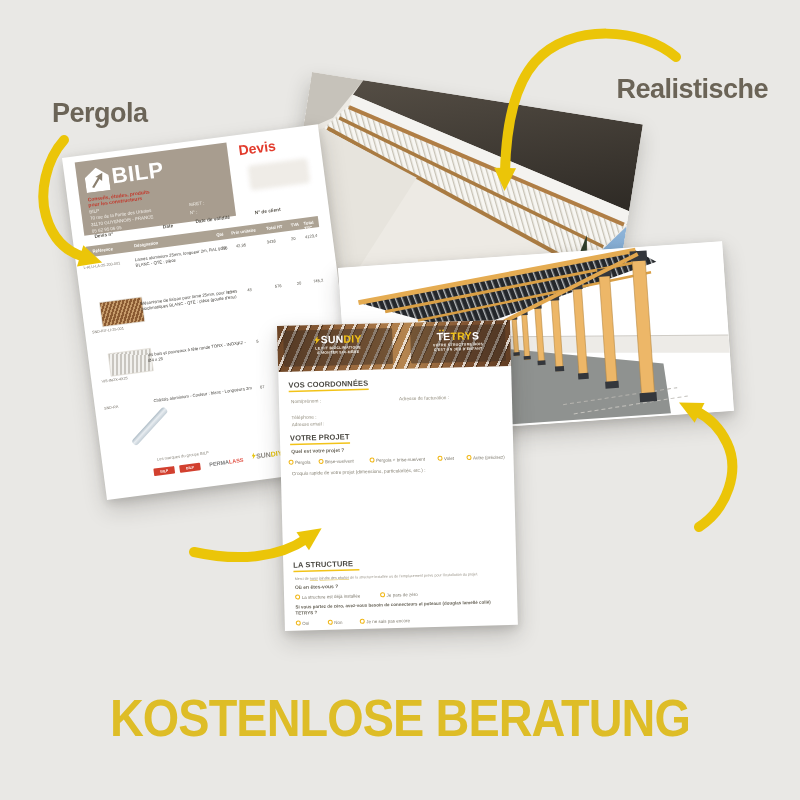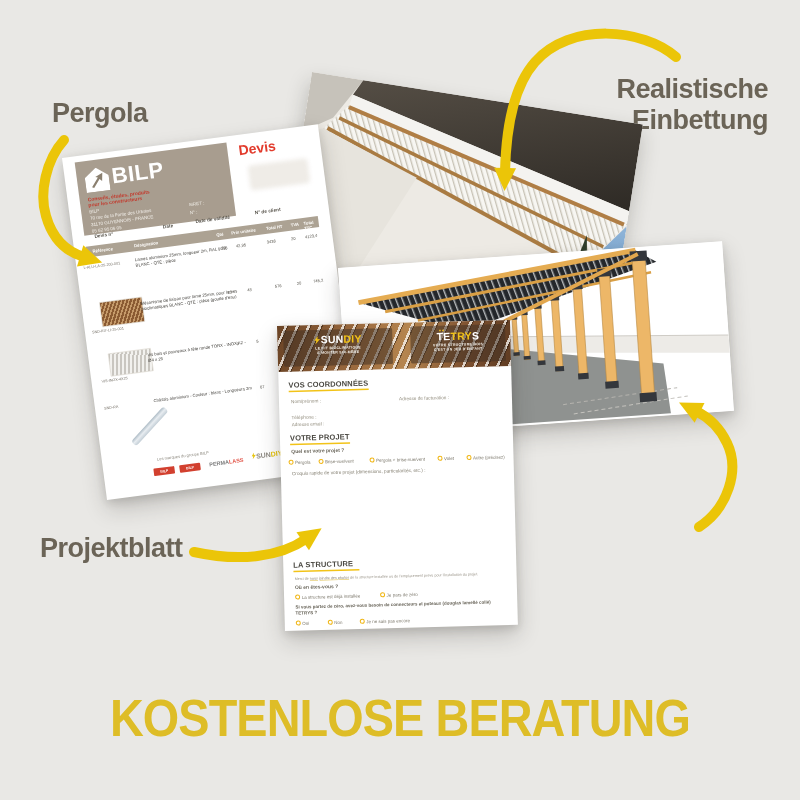--- a/index.html
+++ b/index.html
@@ -305,20 +305,18 @@
     </defs>
     <g fill="none" stroke="#EBC508" stroke-width="10" stroke-linecap="round">
       <path d="M 64,140 C 46,160 39,193 46,216 C 52,237 64,251 84,257" marker-end="url(#ah)"></path>
       <path d="M 676,57 C 643,28 570,22 535,62 C 513,87 506,130 505,172" marker-end="url(#ah)"></path>
       <path d="M 194,552 C 240,562 280,557 306,539" marker-end="url(#ah)"></path>
       <path d="M 699,527 C 728,508 740,470 727,443 C 720,428 708,417 696,411" marker-end="url(#ah)"></path>
     </g>
   </svg>
 
   <div class="big-label" style="left:52px;top:98px">Pergola</div>
-  <div class="big-label" style="right:32px;top:74px;text-align:right;line-height:31px">
+  <div class="big-label" style="right:32px;top:74px;line-height:31px">
     <div>Realistische</div>
-    <div>Einbettung</div>
-  </div>
-  <div class="big-label" style="left:40px;top:533px">Projektblatt</div>
+  </div>
   <div class="headline">KOSTENLOSE BERATUNG</div>
 
 </div>
 
 </body></html>

